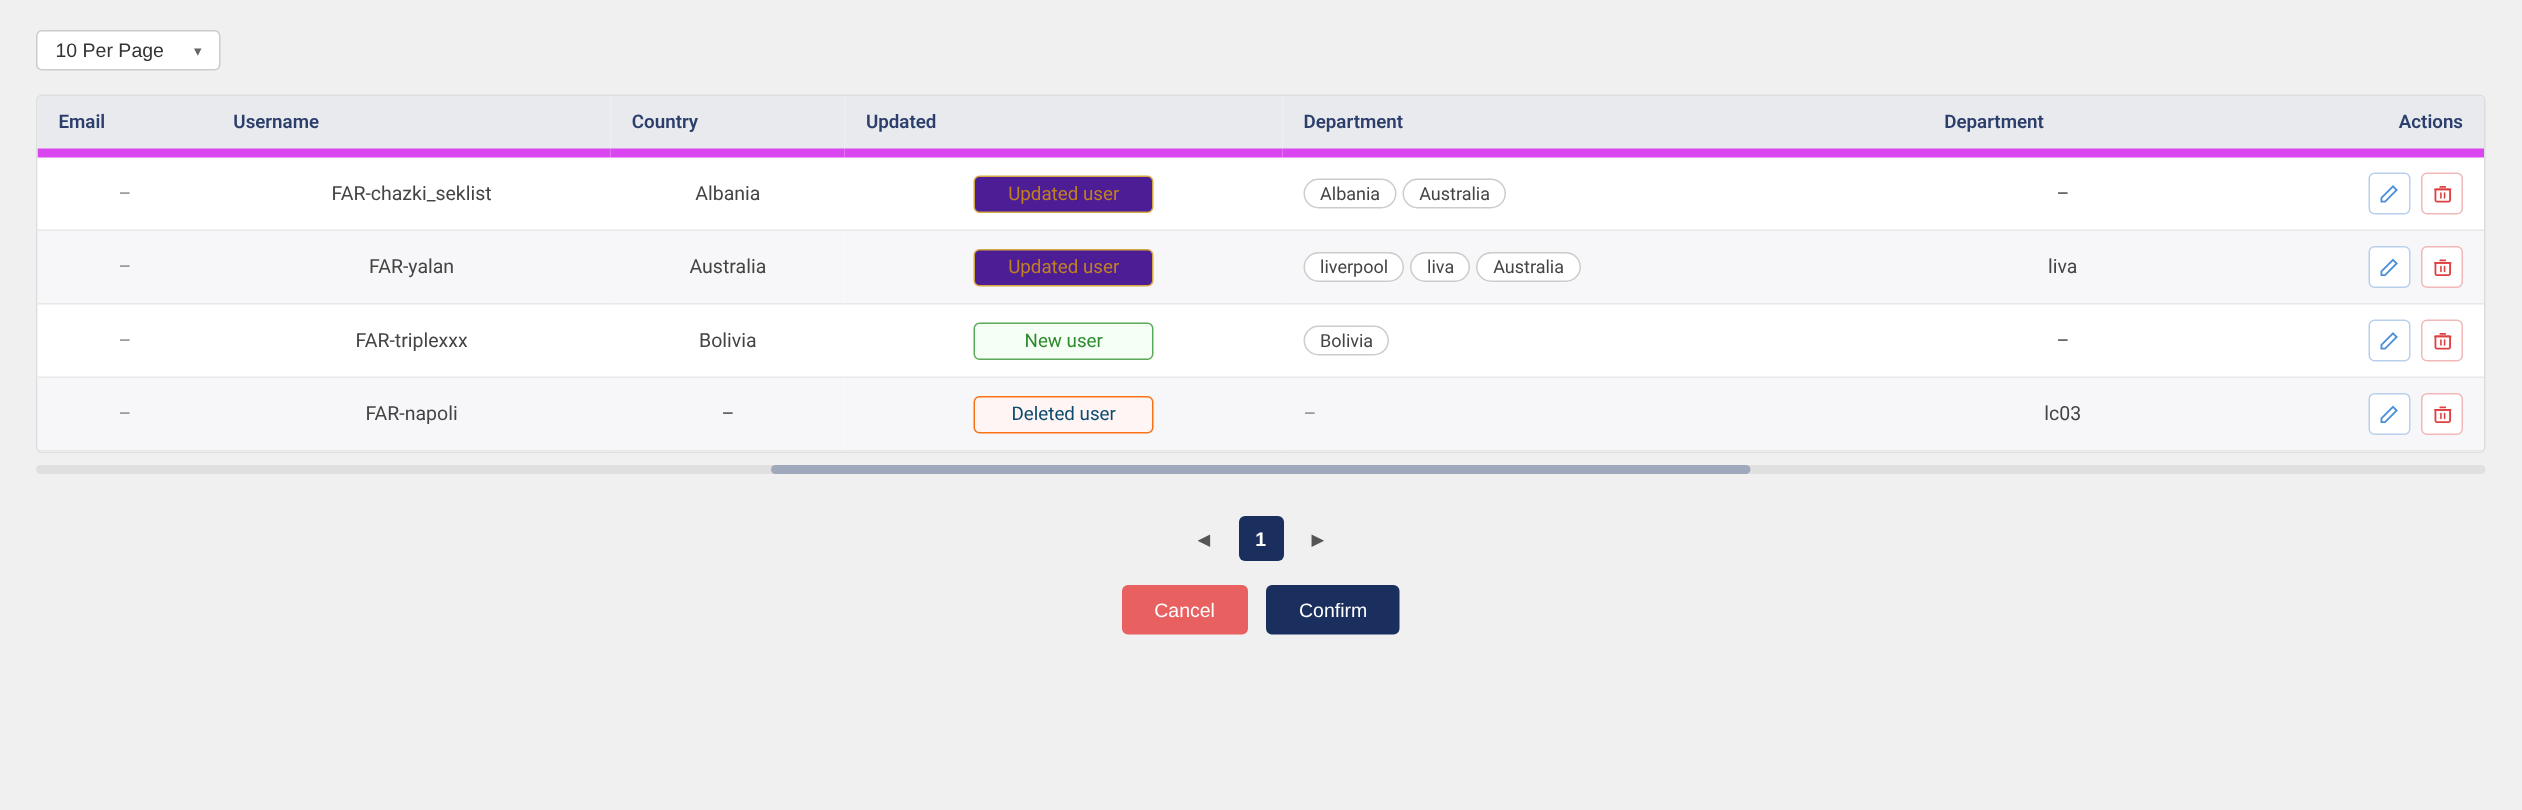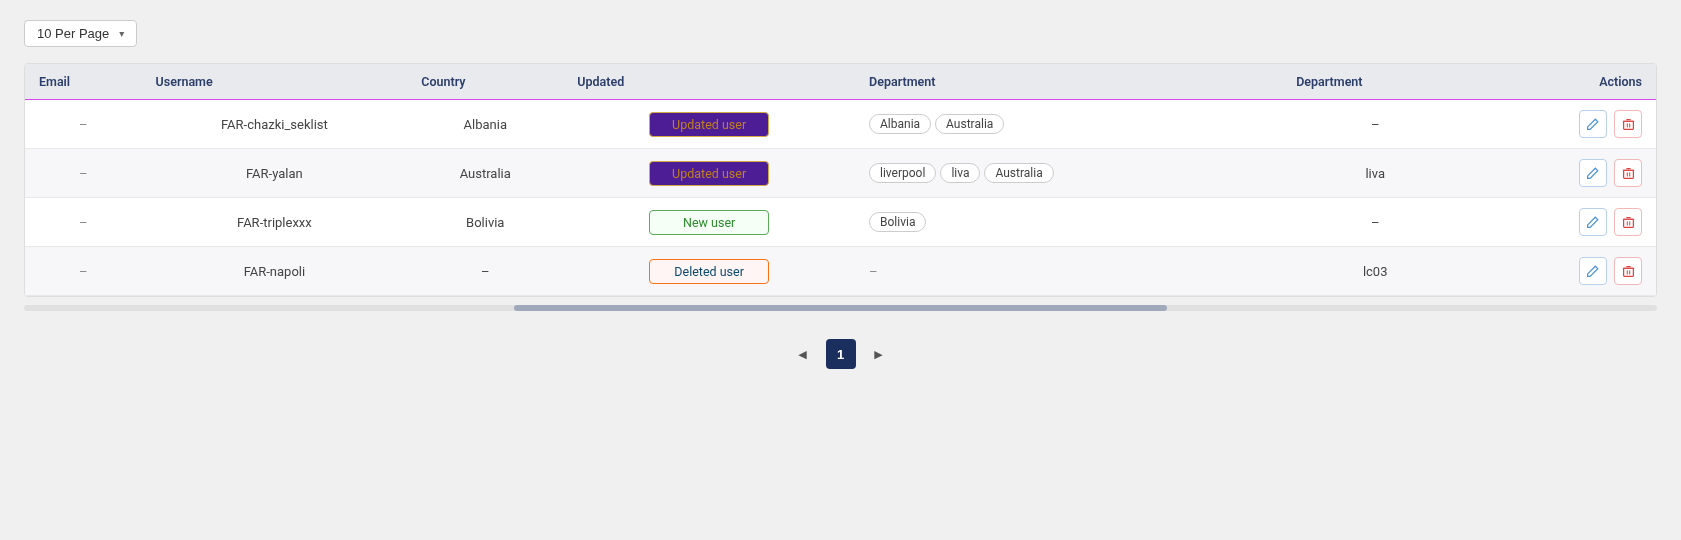--- a/index.html
+++ b/index.html
@@ -15,21 +15,21 @@
     }
     .upload-notice {
       color: #1a2f5e;
       font-weight: 600;
       font-size: 13px;
       margin-bottom: 18px;
     }
     .per-page-btn {
       display: inline-flex;
       align-items: center;
-      gap: 10px;
+      gap: 20px;
       border: 1px solid #ccc;
       background: #fff;
       border-radius: 4px;
       padding: 5px 12px;
       font-size: 13px;
       cursor: pointer;
       color: #333;
       margin-bottom: 16px;
     }
     .per-page-btn .chevron {
@@ -50,21 +50,21 @@
     }
     thead tr {
       background: #e8eaed;
     }
     thead th {
       padding: 10px 14px;
       text-align: left;
       font-weight: 600;
       font-size: 12.5px;
       color: #2c3e6b;
-      border-bottom: 1px solid #d946ef;
+      border-bottom: 6px solid #d946ef;
       white-space: nowrap;
     }
     thead th.actions-col {
       text-align: right;
     }
     tbody tr {
       border-bottom: 1px solid #e8e8e8;
     }
     tbody tr:nth-child(even) {
       background: #f7f7f9;
@@ -343,14 +343,18 @@
       <div class="scrollbar-thumb"></div>
     </div>
   </div>
 
   <div class="pagination-area">
     <button class="page-btn arrow">◀</button>
     <button class="page-btn active">1</button>
     <button class="page-btn arrow">▶</button>
   </div>
 
+  <div class="bottom-actions">
+    <button class="btn-cancel">Cancel</button>
+    <button class="btn-confirm">Confirm</button>
+  </div>
 
 </div>
 
 </body></html>

